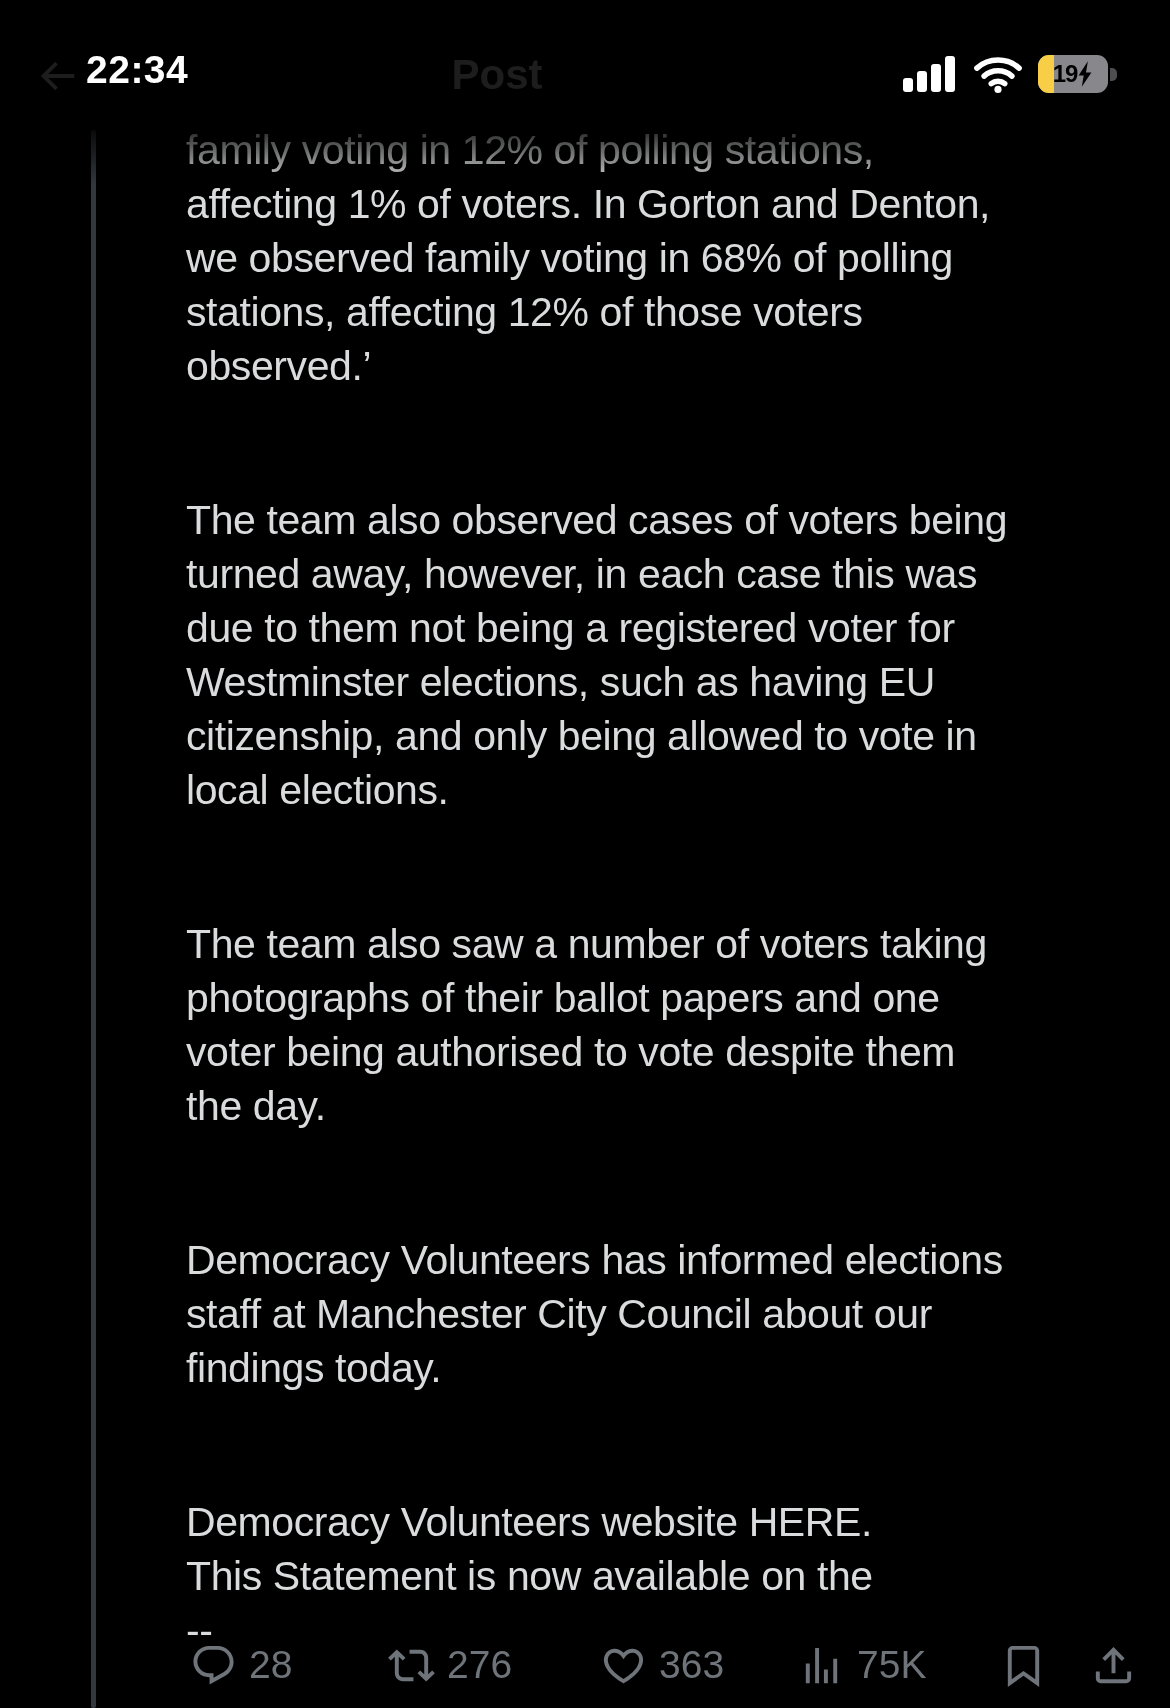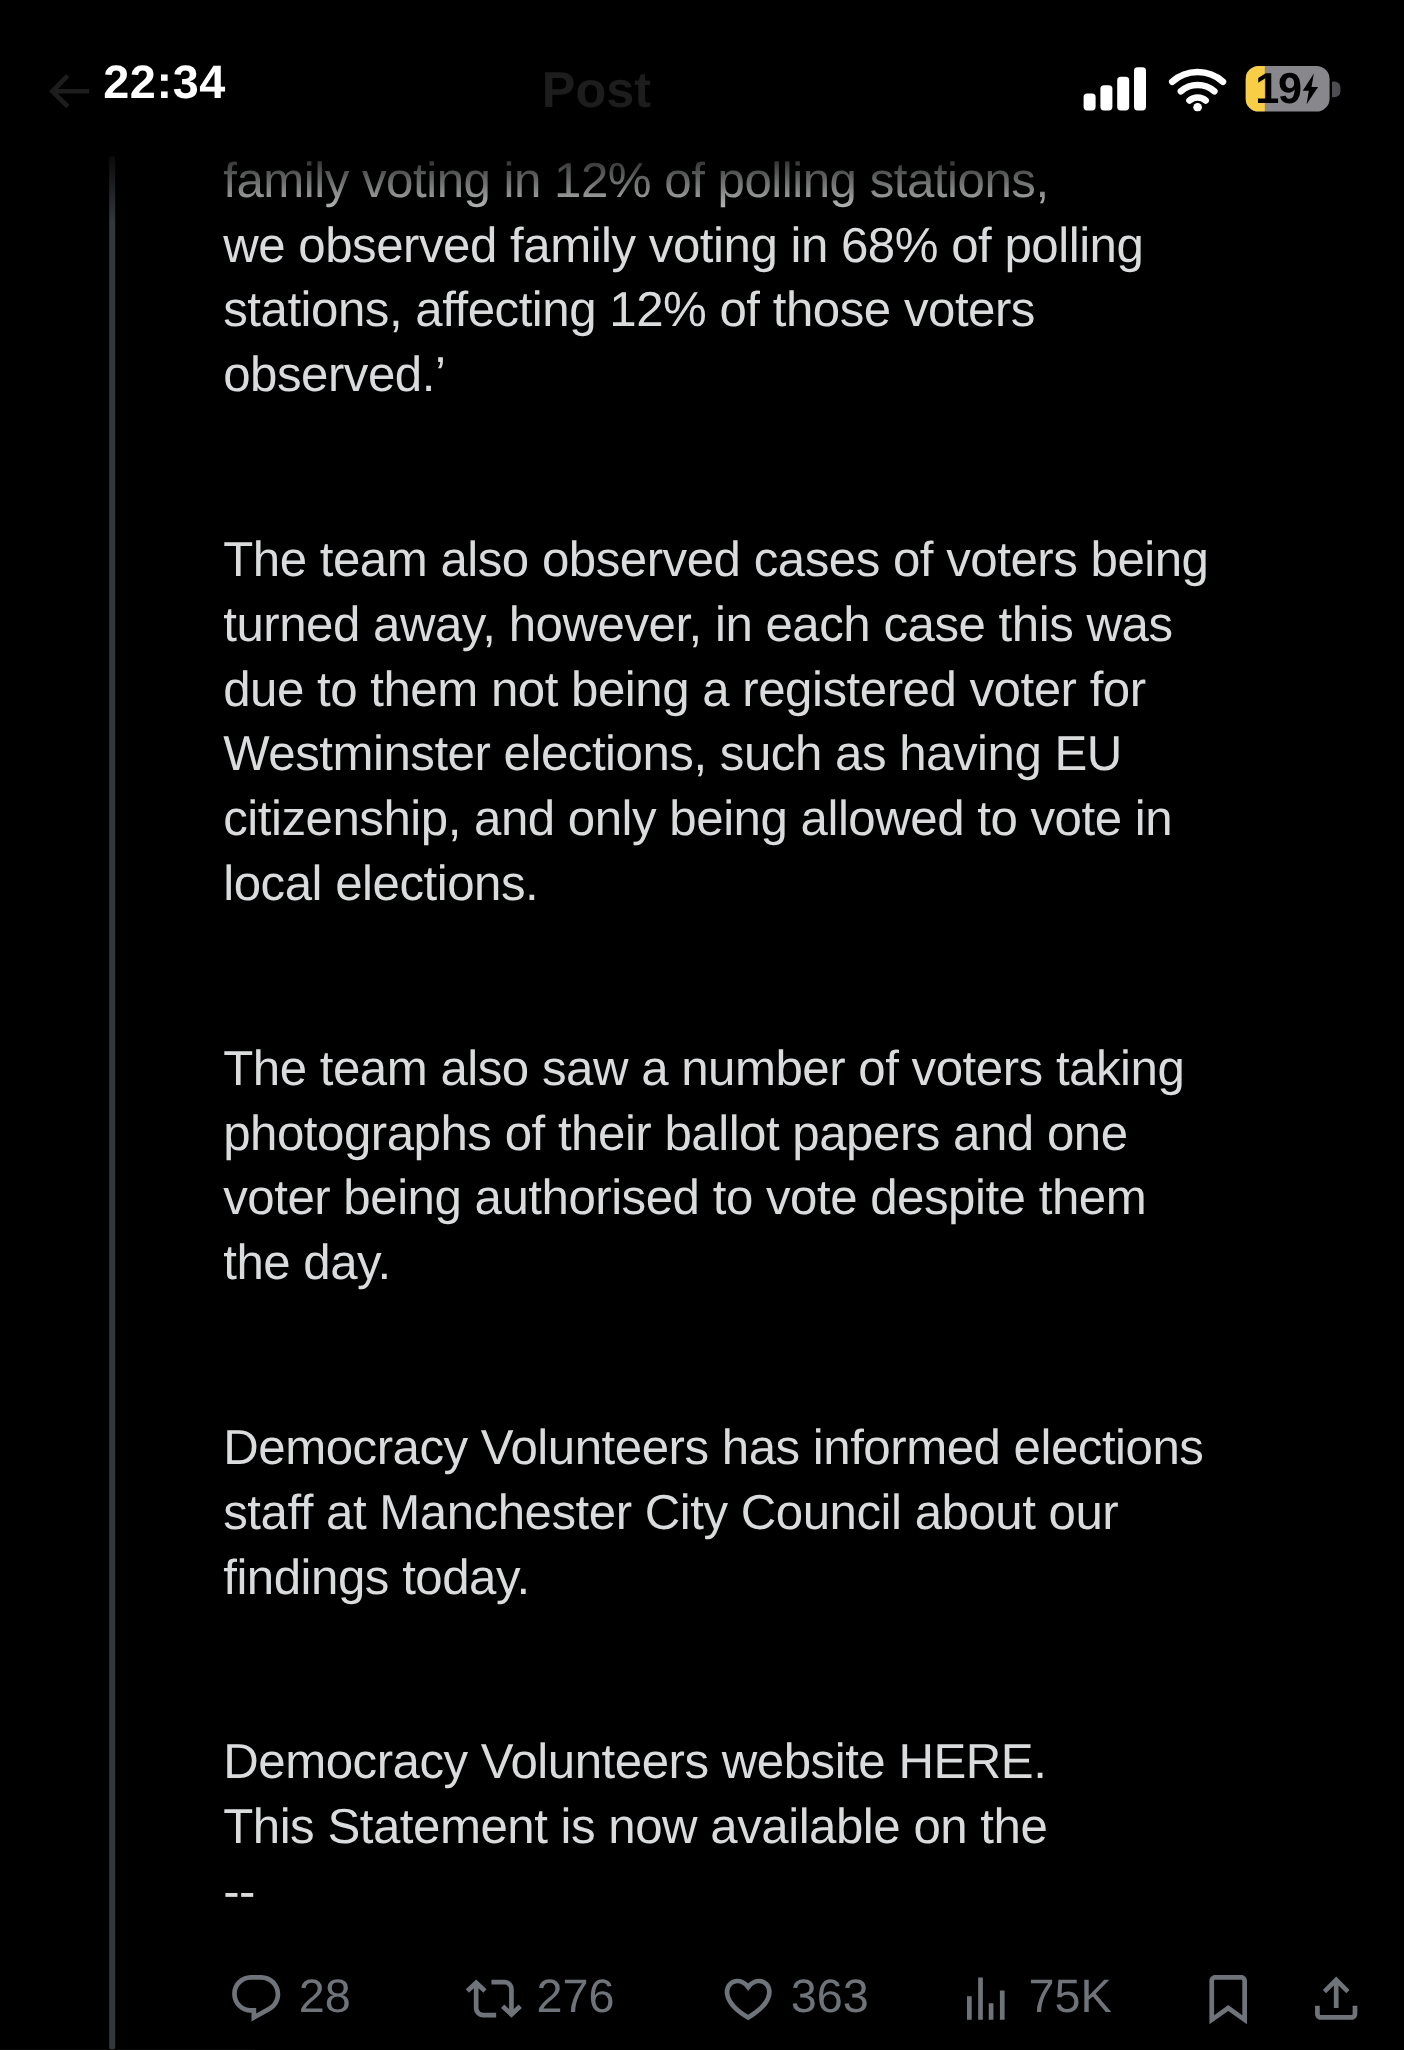--- a/index.html
+++ b/index.html
@@ -79,21 +79,21 @@
     background:var(--battery-gray);
     border-radius:11px;overflow:hidden;
   }
   .battery-fill{
     position:absolute;left:0;top:0;width:16px;height:38px;
     background:var(--battery-yellow);
   }
   .battery-label{
     position:absolute;left:0;top:0;width:70px;height:38px;
     display:flex;align-items:center;justify-content:center;
-    color:#000;font-size:36px;font-weight:700;letter-spacing:-1px;
+    color:#000;font-size:24px;font-weight:700;letter-spacing:-1px;
   }
   .battery-tip{
     position:absolute;left:72px;top:13px;width:7px;height:13px;
     background:#4d4d52;border-radius:0 5px 5px 0;
   }
   
   .action-bar{
     position:absolute;left:0;top:1638px;width:1170px;height:54px;
     z-index:2;color:var(--action-gray);
   }
@@ -115,20 +115,21 @@
 </head>
 <body>
 
 <div class="screen">
 
   <div class="thread-line"></div>
 
   <main class="post-text">
     <p>
       <span class="line" style="display:block">family voting in 12% of polling stations,</span>
+      <span class="line" style="display:block">affecting 1% of voters. In Gorton and Denton,</span>
       <span class="line" style="display:block">we observed family voting in 68% of polling</span>
       <span class="line" style="display:block">stations, affecting 12% of those voters</span>
       <span class="line" style="display:block">observed.’</span>
     </p>
     <p>
       <span class="line" style="display:block">The team also observed cases of voters being</span>
       <span class="line" style="display:block">turned away, however, in each case this was</span>
       <span class="line" style="display:block">due to them not being a registered voter for</span>
       <span class="line" style="display:block">Westminster elections, such as having EU</span>
       <span class="line" style="display:block">citizenship, and only being allowed to vote in</span>

